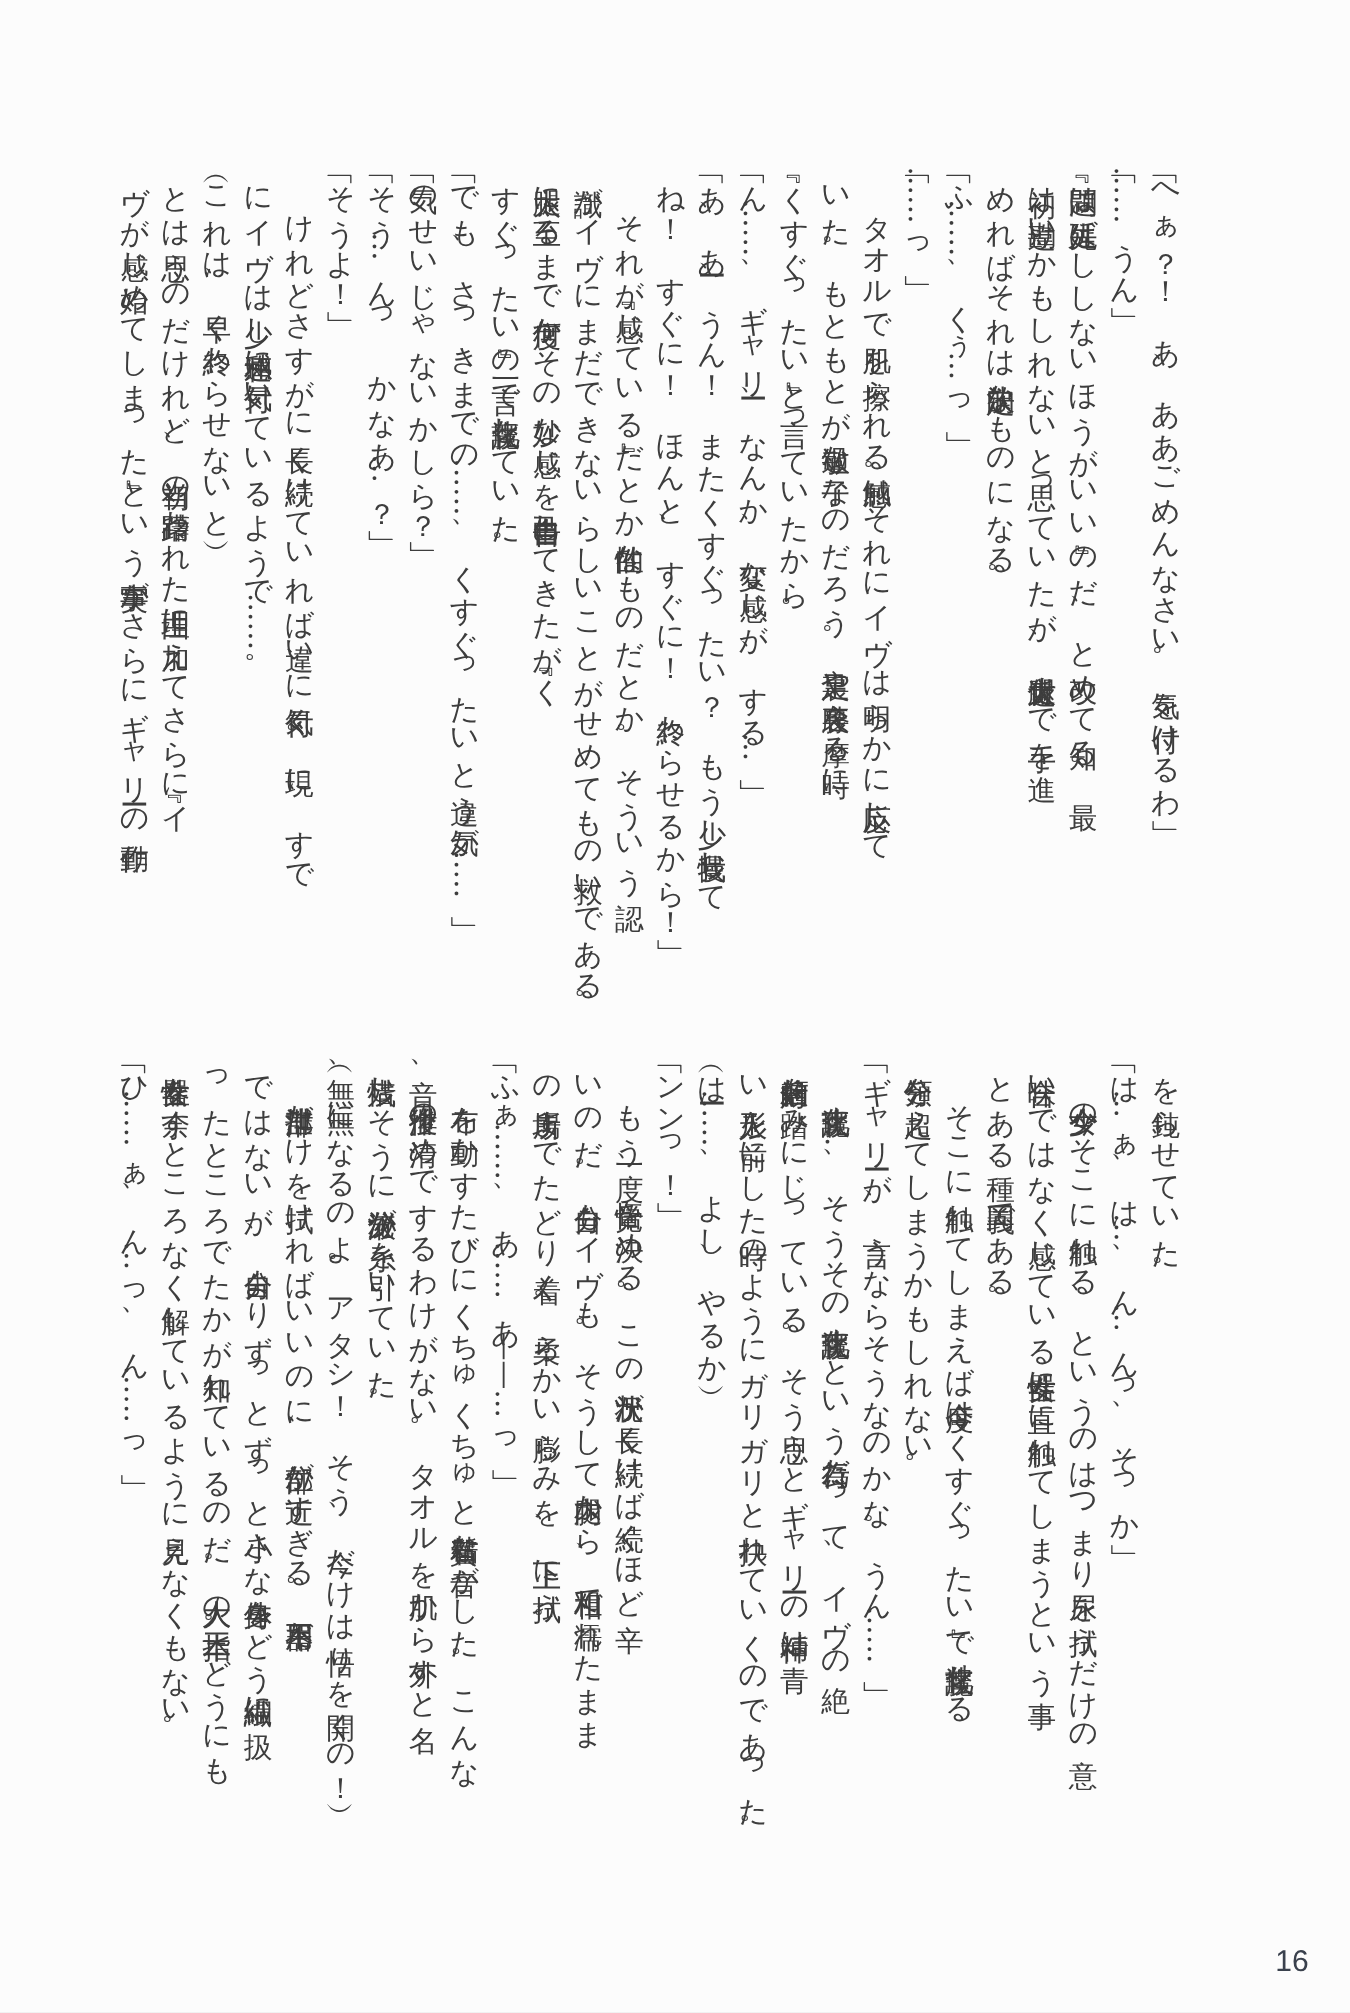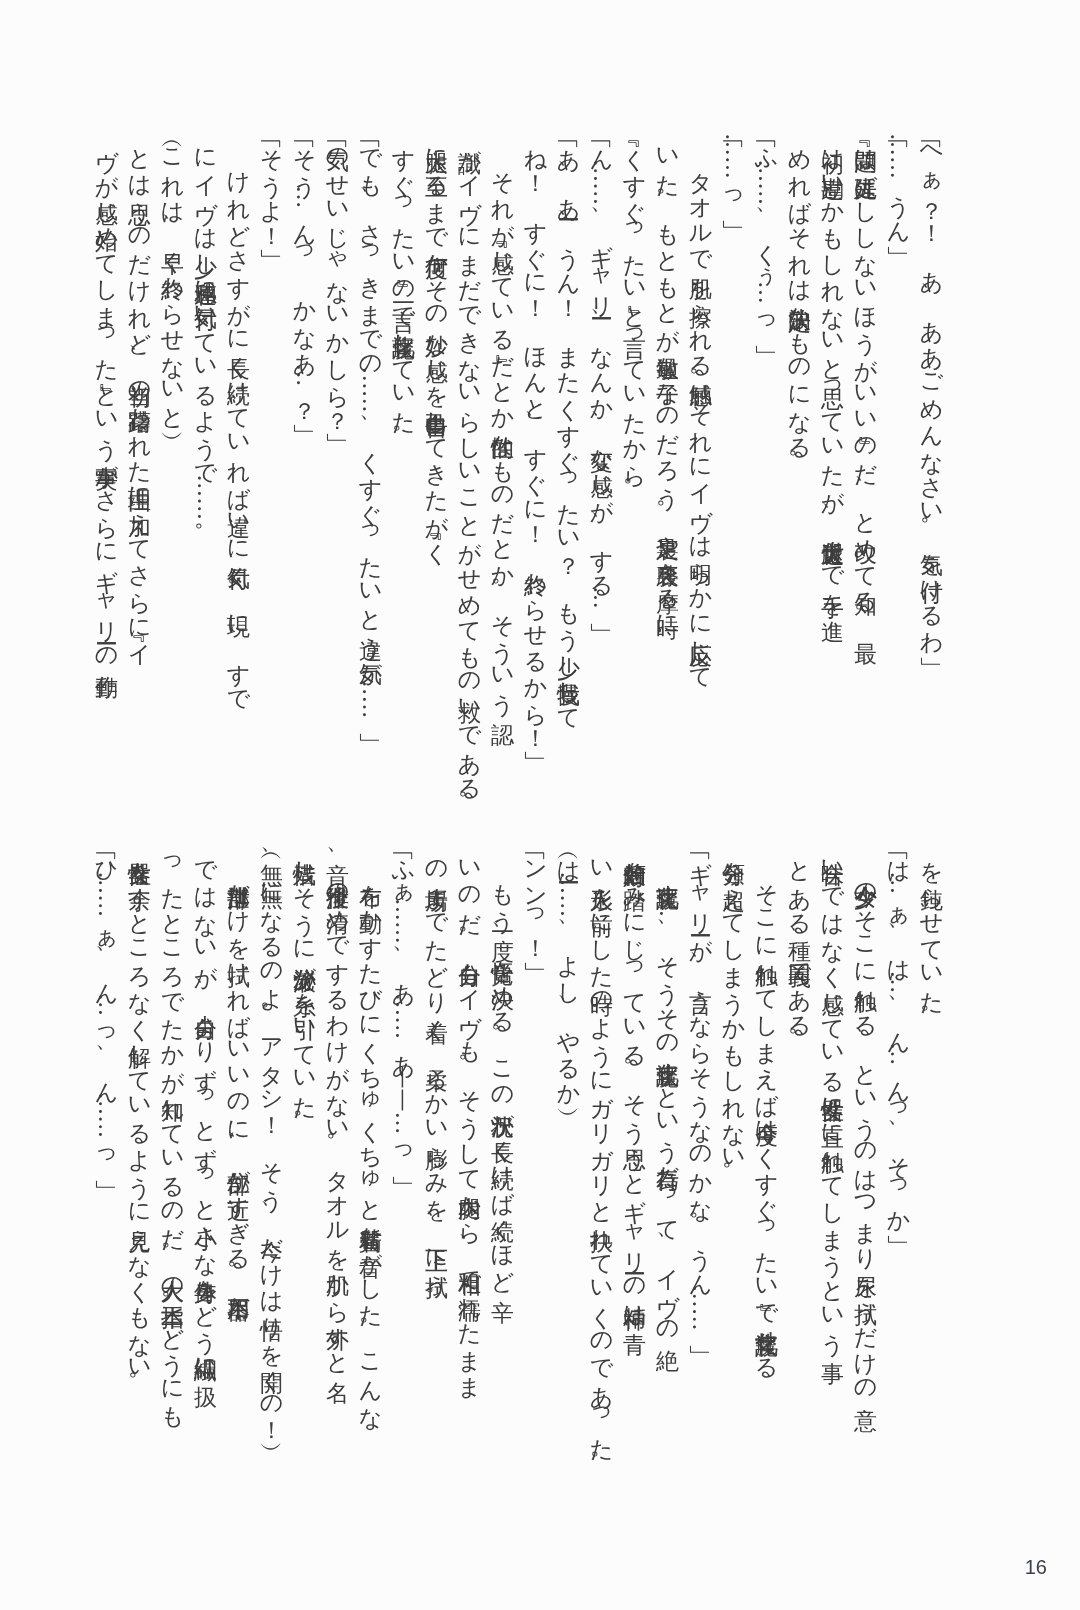--- a/index.html
+++ b/index.html
@@ -32,21 +32,21 @@
     line-height:33px;
     white-space:nowrap;
   }
   .vblock .line.indent{
     text-indent:23px;
   }
   .page-number{
     position:absolute;
     top:1556px;right:33px;
     font-family:"Liberation Sans",sans-serif;
-    font-size:20px;
+    font-size:24px;
     color:var(--pagenum);
   }
 </style>
 </head>
 <body>
 
 <div class="page">
   <div class="vblock block-top">
       <p class="line">「へぁ？！　あ、ああごめんなさい。気を付けるわ」</p>
       <p class="line">「……うん」</p>

